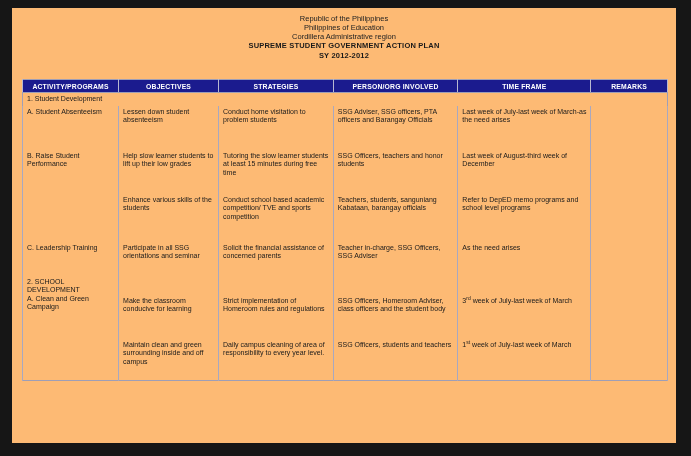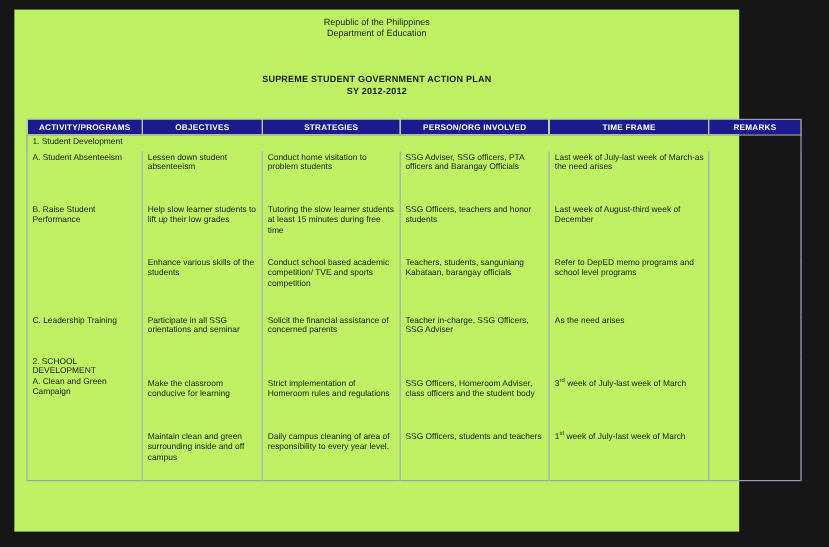--- a/index.html
+++ b/index.html
@@ -1,27 +1,27 @@
 <!DOCTYPE html>
 <html style="--header-bg: #1b1b8e;"><head>
 <meta charset="utf-8">
 <style>
   * { margin:0; padding:0; box-sizing:border-box; }
   html,body { width:691px; height:456px; overflow:hidden; }
   body { font-family:"Liberation Sans", sans-serif; background:#161616; position:relative; }
 
   .paper {
-    position:absolute; left:12px; top:8px; width:604px; height:435px;
-    background:#bef264; color:#1a1a1a;
+    position:absolute; left:12px; top:8px; width:664px; height:435px;
+    background:#fdba74; color:#1a1a1a;
   }
 
   .letterhead { padding-top:6px; text-align:center; font-size:7.5px; line-height:9px; color:#222; }
   .letterhead .school { font-weight:bold; font-size:8px; letter-spacing:.2px; }
 
-  .doc-title { margin-top:29px; text-align:center; font-weight:bold; font-size:7.5px; line-height:10px; letter-spacing:.2px; }
+  .doc-title { text-align:center; font-weight:bold; font-size:7.5px; line-height:10px; letter-spacing:.2px; }
 
   table.plan {
     margin:18px auto 0 10px; width:646px;
     table-layout:fixed; border-collapse:collapse;
     border:1px solid #9e9eb6;
   }
   col.c1{width:14.9%} col.c2{width:15.5%} col.c3{width:17.8%}
   col.c4{width:19.3%} col.c5{width:20.6%} col.c6{width:11.9%}
 
   th {
@@ -47,21 +47,22 @@
   .section2-label { text-transform:uppercase; }
   sup { font-size:5px; line-height:0; }
 </style>
 </head>
 <body>
 
 <div class="paper">
 
   <div class="letterhead">
     <div>Republic of the Philippines</div>
-    <div>Department of Education</div>
+    <div>Philippines of Education</div>
+    <div>Cordillera Administrative region</div>
   </div>
 
   <div class="doc-title">
     <div>SUPREME STUDENT GOVERNMENT ACTION PLAN</div>
     <div>SY 2012-2012</div>
   </div>
 
   <table class="plan">
     <colgroup>
       <col class="c1">

